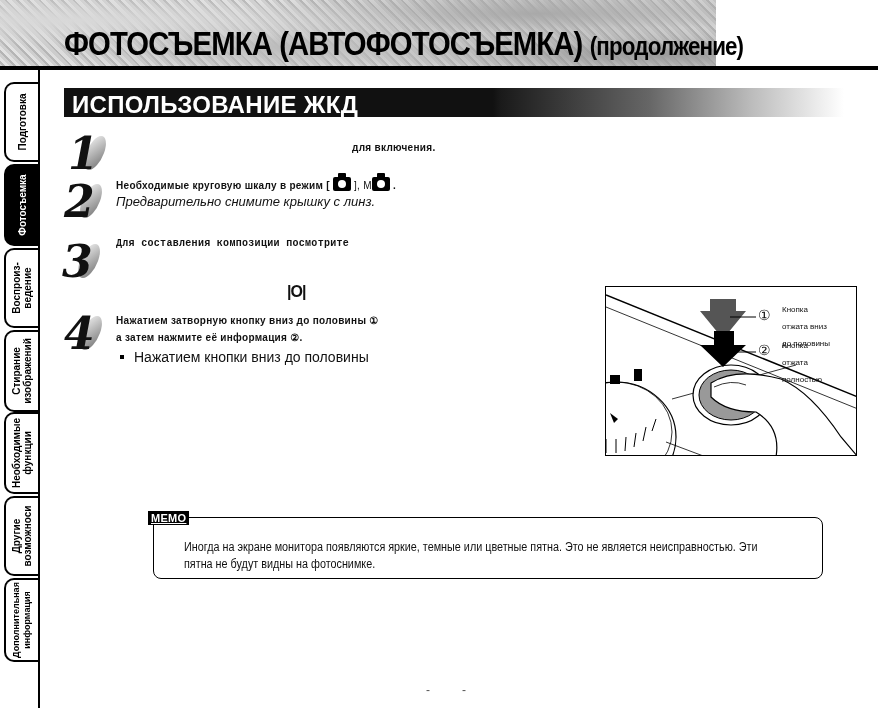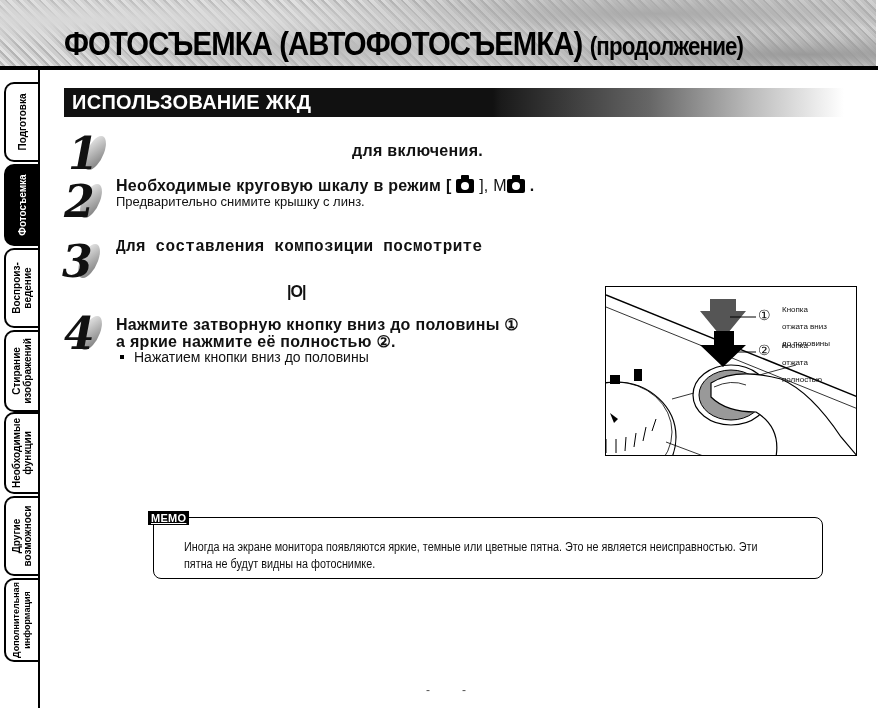--- a/index.html
+++ b/index.html
@@ -1,20 +1,20 @@
 <!DOCTYPE html>
 <html><head>
 <meta charset="utf-8">
 <style>
   html, body { margin:0; padding:0; }
   body { width:878px; height:708px; position:relative; overflow:hidden; background:#fff;
          font-family:"Liberation Sans", sans-serif; color:#111; }
 
   
-  .header { position:absolute; left:0; top:0; width:876px; height:68px;
+  .header { position:absolute; left:0; top:0; width:716px; height:68px;
     background:
       radial-gradient(ellipse at 10% 30%, #d8d8d8 0%, transparent 40%),
       radial-gradient(ellipse at 40% 70%, #bcbcbc 0%, transparent 45%),
       radial-gradient(ellipse at 75% 20%, #a9a9a9 0%, transparent 40%),
       radial-gradient(ellipse at 92% 80%, #9a9a9a 0%, transparent 35%),
       repeating-linear-gradient(45deg, #cfcfcf 0 3px, #b5b5b5 3px 5px, #e2e2e2 5px 8px),
       #c4c4c4; }
   .header-title { position:absolute; left:64px; top:24px; font-weight:bold; font-size:34px;
     letter-spacing:-1px; color:#000; transform:scaleX(0.86); transform-origin:left top; white-space:nowrap; }
   .header-title .sub { font-size:26px; }
@@ -25,28 +25,28 @@
   .tab { position:absolute; left:4px; width:34px; border:2px solid #000; border-right:none;
          border-radius:10px 0 0 10px; box-sizing:border-box; background:#fff; }
   .tab.active { background:#000; }
   .tab-label { position:absolute; left:50%; top:50%; transform:translate(-50%,-50%) rotate(-90deg);
     font-size:10px; font-weight:bold; white-space:nowrap; text-align:center; line-height:11px; color:#000; }
   .tab.active .tab-label { color:#fff; }
 
   
   .section-bar { position:absolute; left:64px; top:88px; width:780px; height:29px;
     background:linear-gradient(90deg,#111 0%,#111 55%,#1a1a1a 56%,#666 75%,#bbb 88%,#fff 100%); }
-  .section-title { position:absolute; left:8px; top:3px; color:#fff; font-weight:bold; font-size:20px; letter-spacing:0.3px;text-align:center; }
+  .section-title { position:absolute; left:8px; top:3px; color:#fff; font-weight:bold; font-size:24px; letter-spacing:0.3px;text-align:center; }
 
   
   .step-num { position:absolute; font-family:"DejaVu Serif", serif; font-style:italic; font-weight:bold;
     font-size:44px; line-height:44px; color:#111; }
   .step-num::after { content:""; position:absolute; left:18px; top:4px; width:18px; height:34px;
     border-radius:50%; background:linear-gradient(135deg,#eee,#777); transform:skewX(-20deg); z-index:-1; }
-  .step-text { position:absolute; font-size:16px; font-weight:bold; letter-spacing:0.3px; white-space:nowrap; }
+  .step-text { position:absolute; font-size:10px; font-weight:bold; letter-spacing:0.3px; white-space:nowrap; }
   .step-sub { position:absolute; font-size:13px; white-space:nowrap; }
   .cam-icon { display:inline-block; width:18px; height:14px; background:#000; border-radius:2px; position:relative; vertical-align:-2px; }
   .cam-icon::before { content:""; position:absolute; left:5px; top:-4px; width:8px; height:4px; background:#000; border-radius:1px 1px 0 0; }
   .cam-icon::after { content:""; position:absolute; left:5px; top:3px; width:8px; height:8px; border-radius:50%; background:#fff; }
   .lcd-icon { position:absolute; left:287px; top:283px; font-size:16px; font-weight:bold; letter-spacing:-1px; }
   .bullet { display:inline-block; width:4px; height:4px; background:#000; margin:0 10px 3px 4px; vertical-align:middle; }
 
   
   .figure { position:absolute; left:605px; top:286px; width:252px; height:170px; border:1.5px solid #000; box-sizing:border-box; overflow:hidden; background:#fff; }
   .fig-label { position:absolute; font-size:8px; line-height:17px; color:#111; }
@@ -107,29 +107,29 @@
 <div class="step-num" style="left:68px;top:132px;">1</div>
 <div class="step-text" style="left:352px;top:142px;">для включения.</div>
 
 <div class="step-num" style="left:64px;top:180px;">2</div>
 <div class="step-text" style="left:116px;top:177px;">
   <span>Необходимые круговую шкалу в режим [</span>
   <span class="cam-icon"></span>
   <span style="font-weight:normal;">], M</span><span class="cam-icon"></span>
   <span>.</span>
 </div>
-<div class="step-sub" style="left:116px;top:194px;">Предварительно снимите крышку с линз.</div>
+<div class="step-sub" style="left:116px;top:194px;font-style:italic;">Предварительно снимите крышку с линз.</div>
 
 <div class="step-num" style="left:62px;top:240px;">3</div>
 <div class="step-text" style="left:116px;top:238px;font-family:Liberation Mono, monospace;">Для составления композиции посмотрите</div>
 <div class="lcd-icon">|O|</div>
 
 <div class="step-num" style="left:64px;top:312px;">4</div>
-<div class="step-text" style="left:116px;top:315px;">Нажмите затворную кнопку вниз до половины ①</div>
-<div class="step-text" style="left:116px;top:332px;">а яркие нажмите её полностью ②.</div>
+<div class="step-text" style="left:116px;top:315px;">Нажатием затворную кнопку вниз до половины ①</div>
+<div class="step-text" style="left:116px;top:332px;">а затем нажмите её информация ②.</div>
 <div class="step-sub" style="left:116px;top:349px;font-size:14px;">
   <span class="bullet"></span><span>Нажатием кнопки вниз до половины</span>
 </div>
 
 <div class="figure">
   <svg width="252" height="170" viewBox="0 0 252 170">
     <line x1="0" y1="8" x2="252" y2="110" stroke="#000" stroke-width="1.5"></line>
     <line x1="0" y1="20" x2="252" y2="122" stroke="#000" stroke-width="0.8"></line>
     <ellipse cx="10" cy="150" rx="60" ry="55" fill="#fff" stroke="#000" stroke-width="1.2"></ellipse>
     <ellipse cx="10" cy="145" rx="56" ry="50" fill="none" stroke="#000" stroke-width="0.8"></ellipse>

